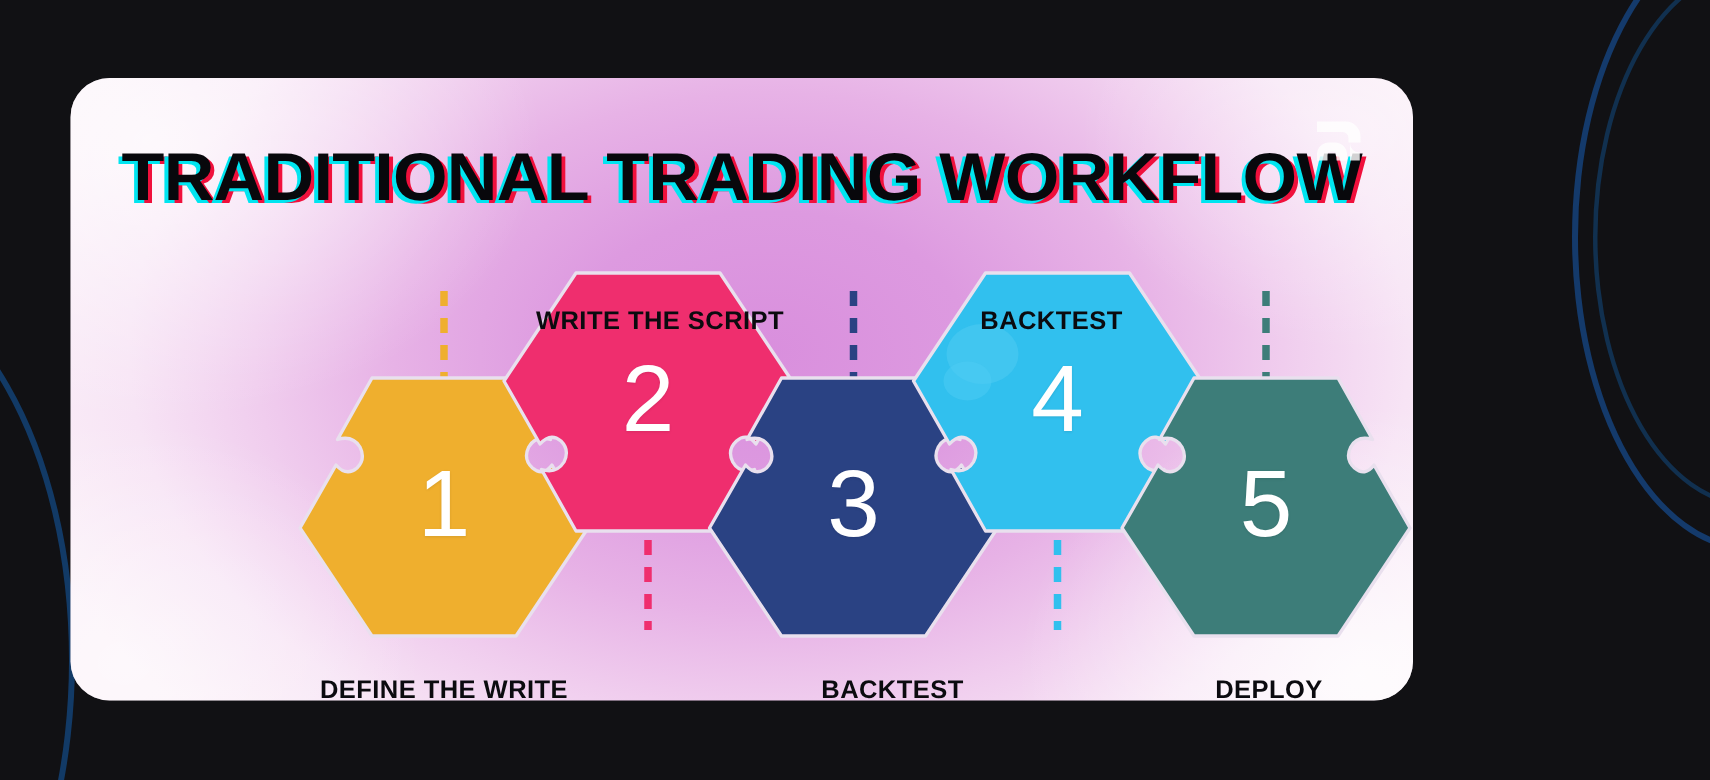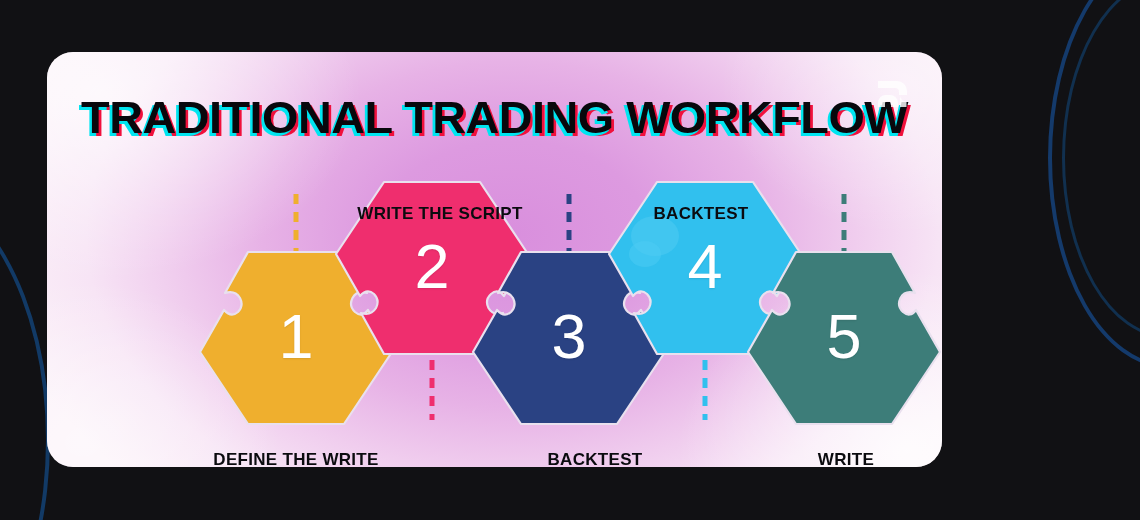--- a/index.html
+++ b/index.html
@@ -288,18 +288,18 @@
               L 48 176
               L 0 104
               L 24 62
               Q 31 70 38 64
               Q 44 58 40 50
               Q 35 42 25 45
               Z" fill="#3d7d79" stroke="#e9e0ee" stroke-width="2.2" stroke-linejoin="round"></path>
           </svg>
           <div class="hexnum">5</div>
         </div>
-        <div class="steplabel" style="left:799px; top:358px;">WRITE</div>
+        <div class="steplabel" style="left:799px; top:358px;">DEPLOY</div>
       </div>
 
     </div>
   </div>
 </div>
 
 </body></html>

